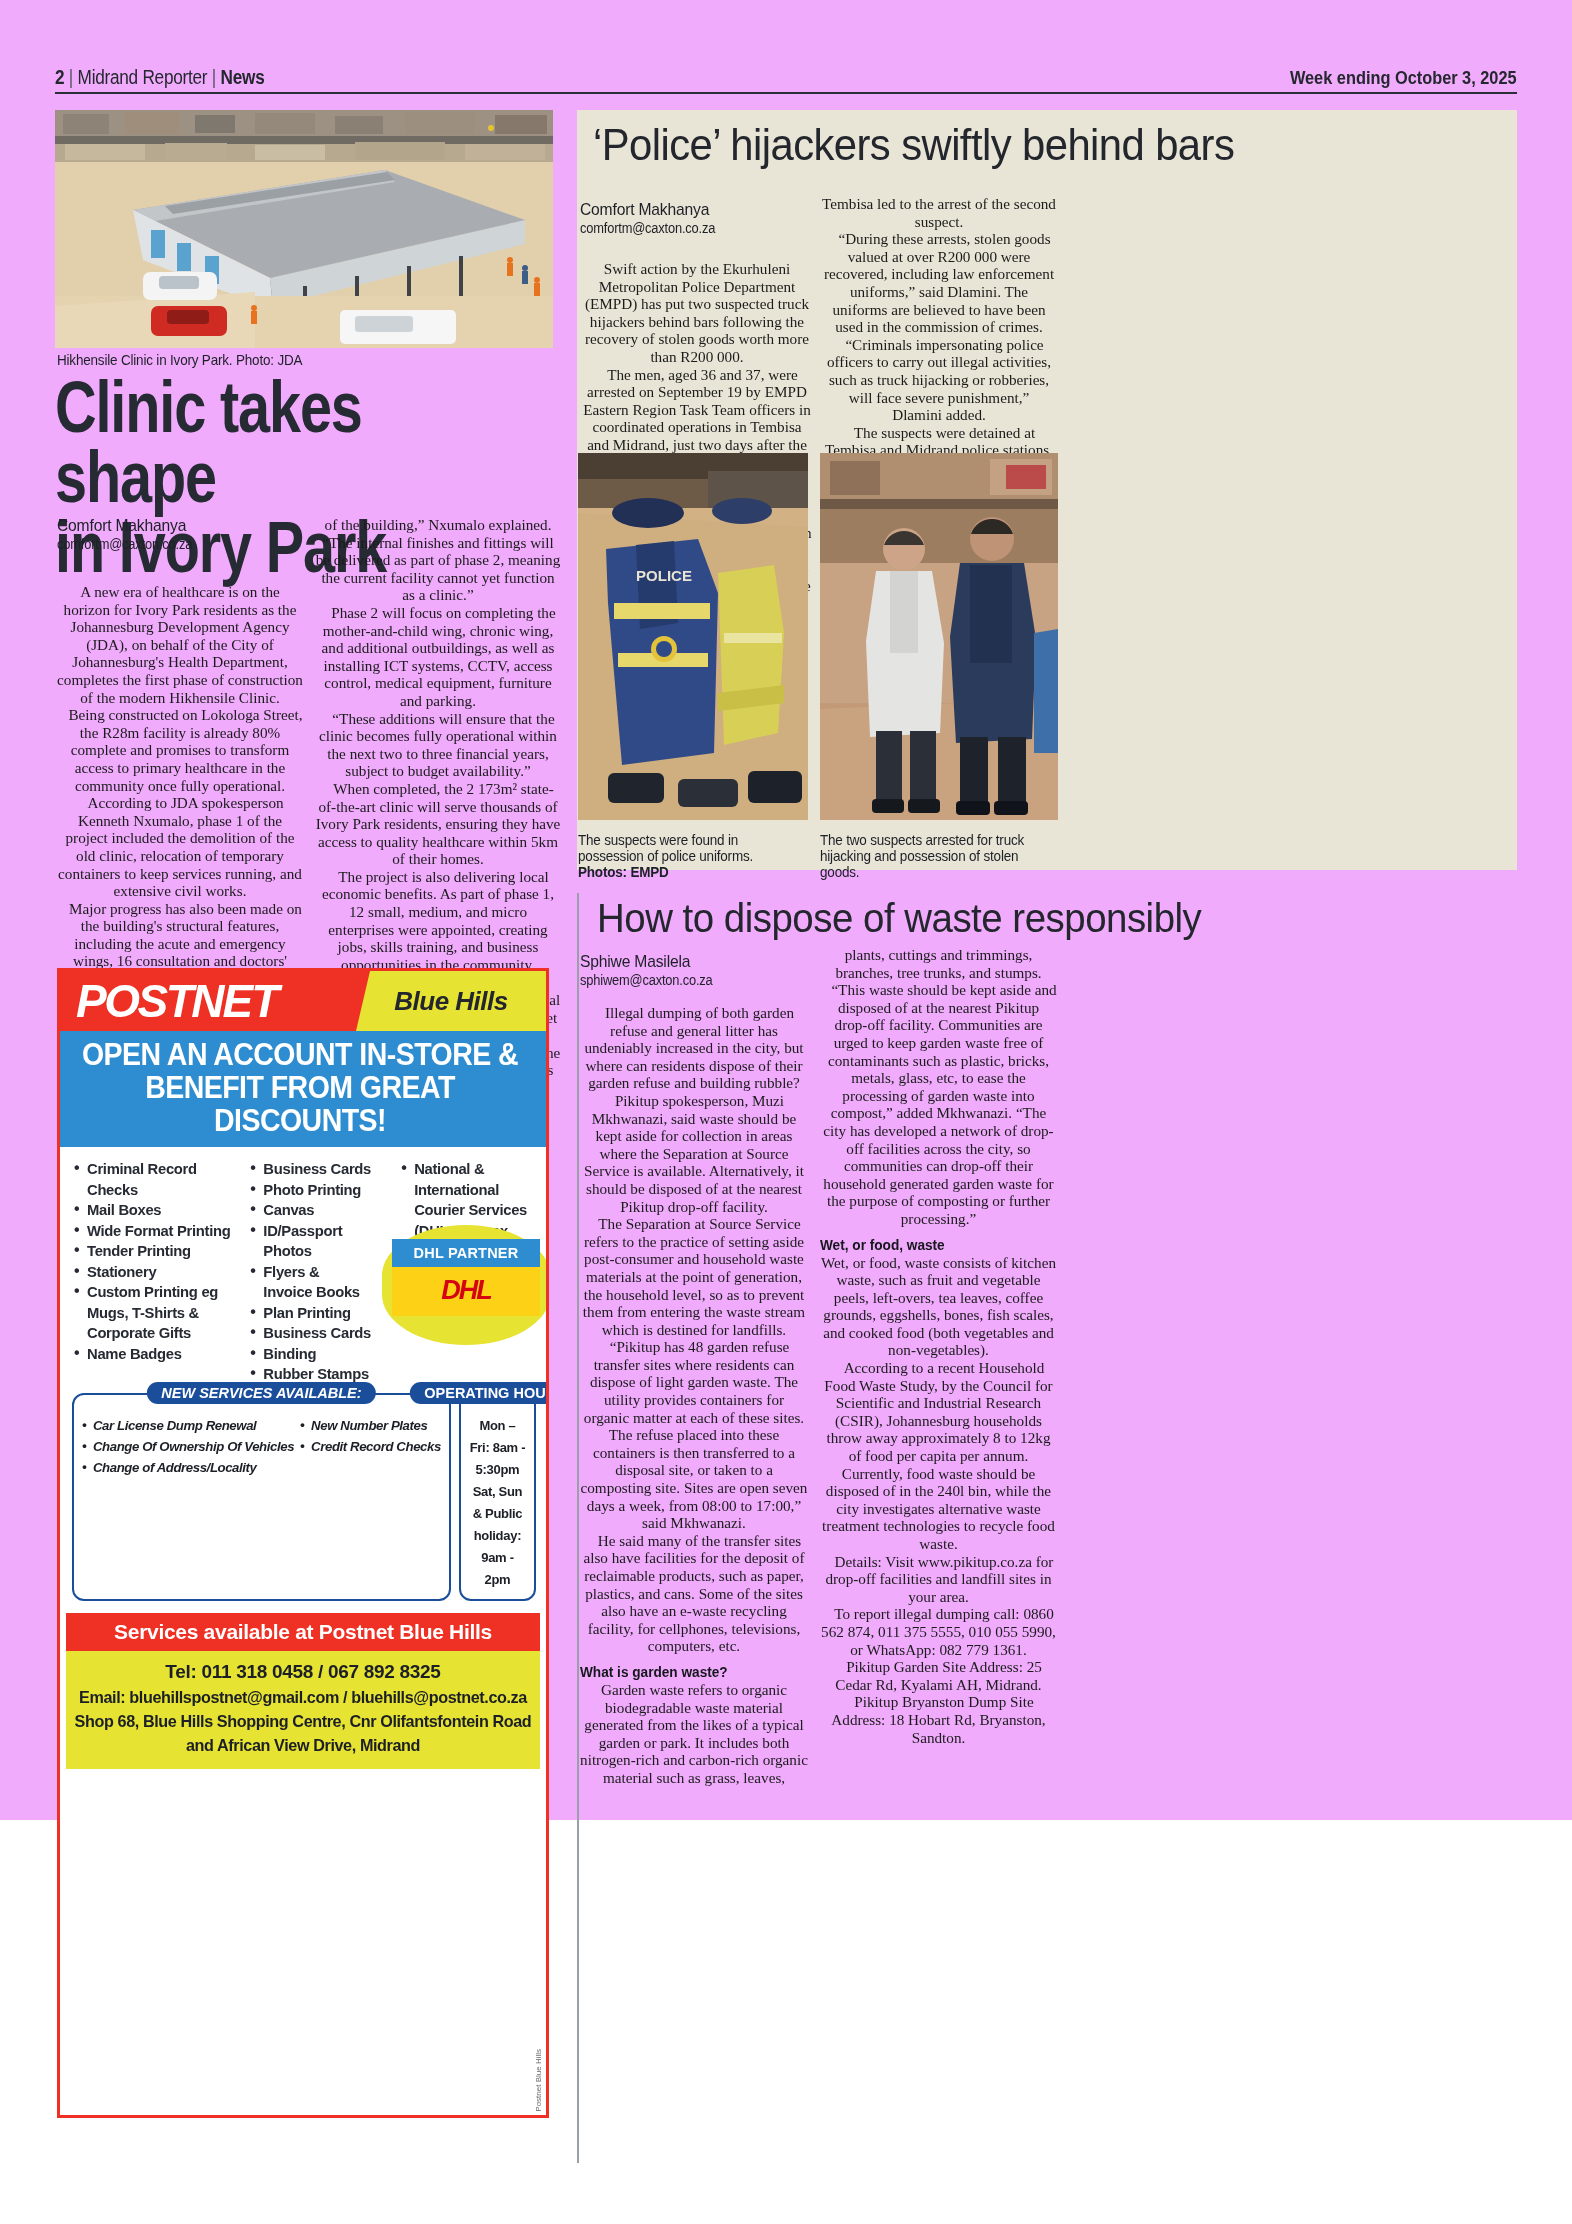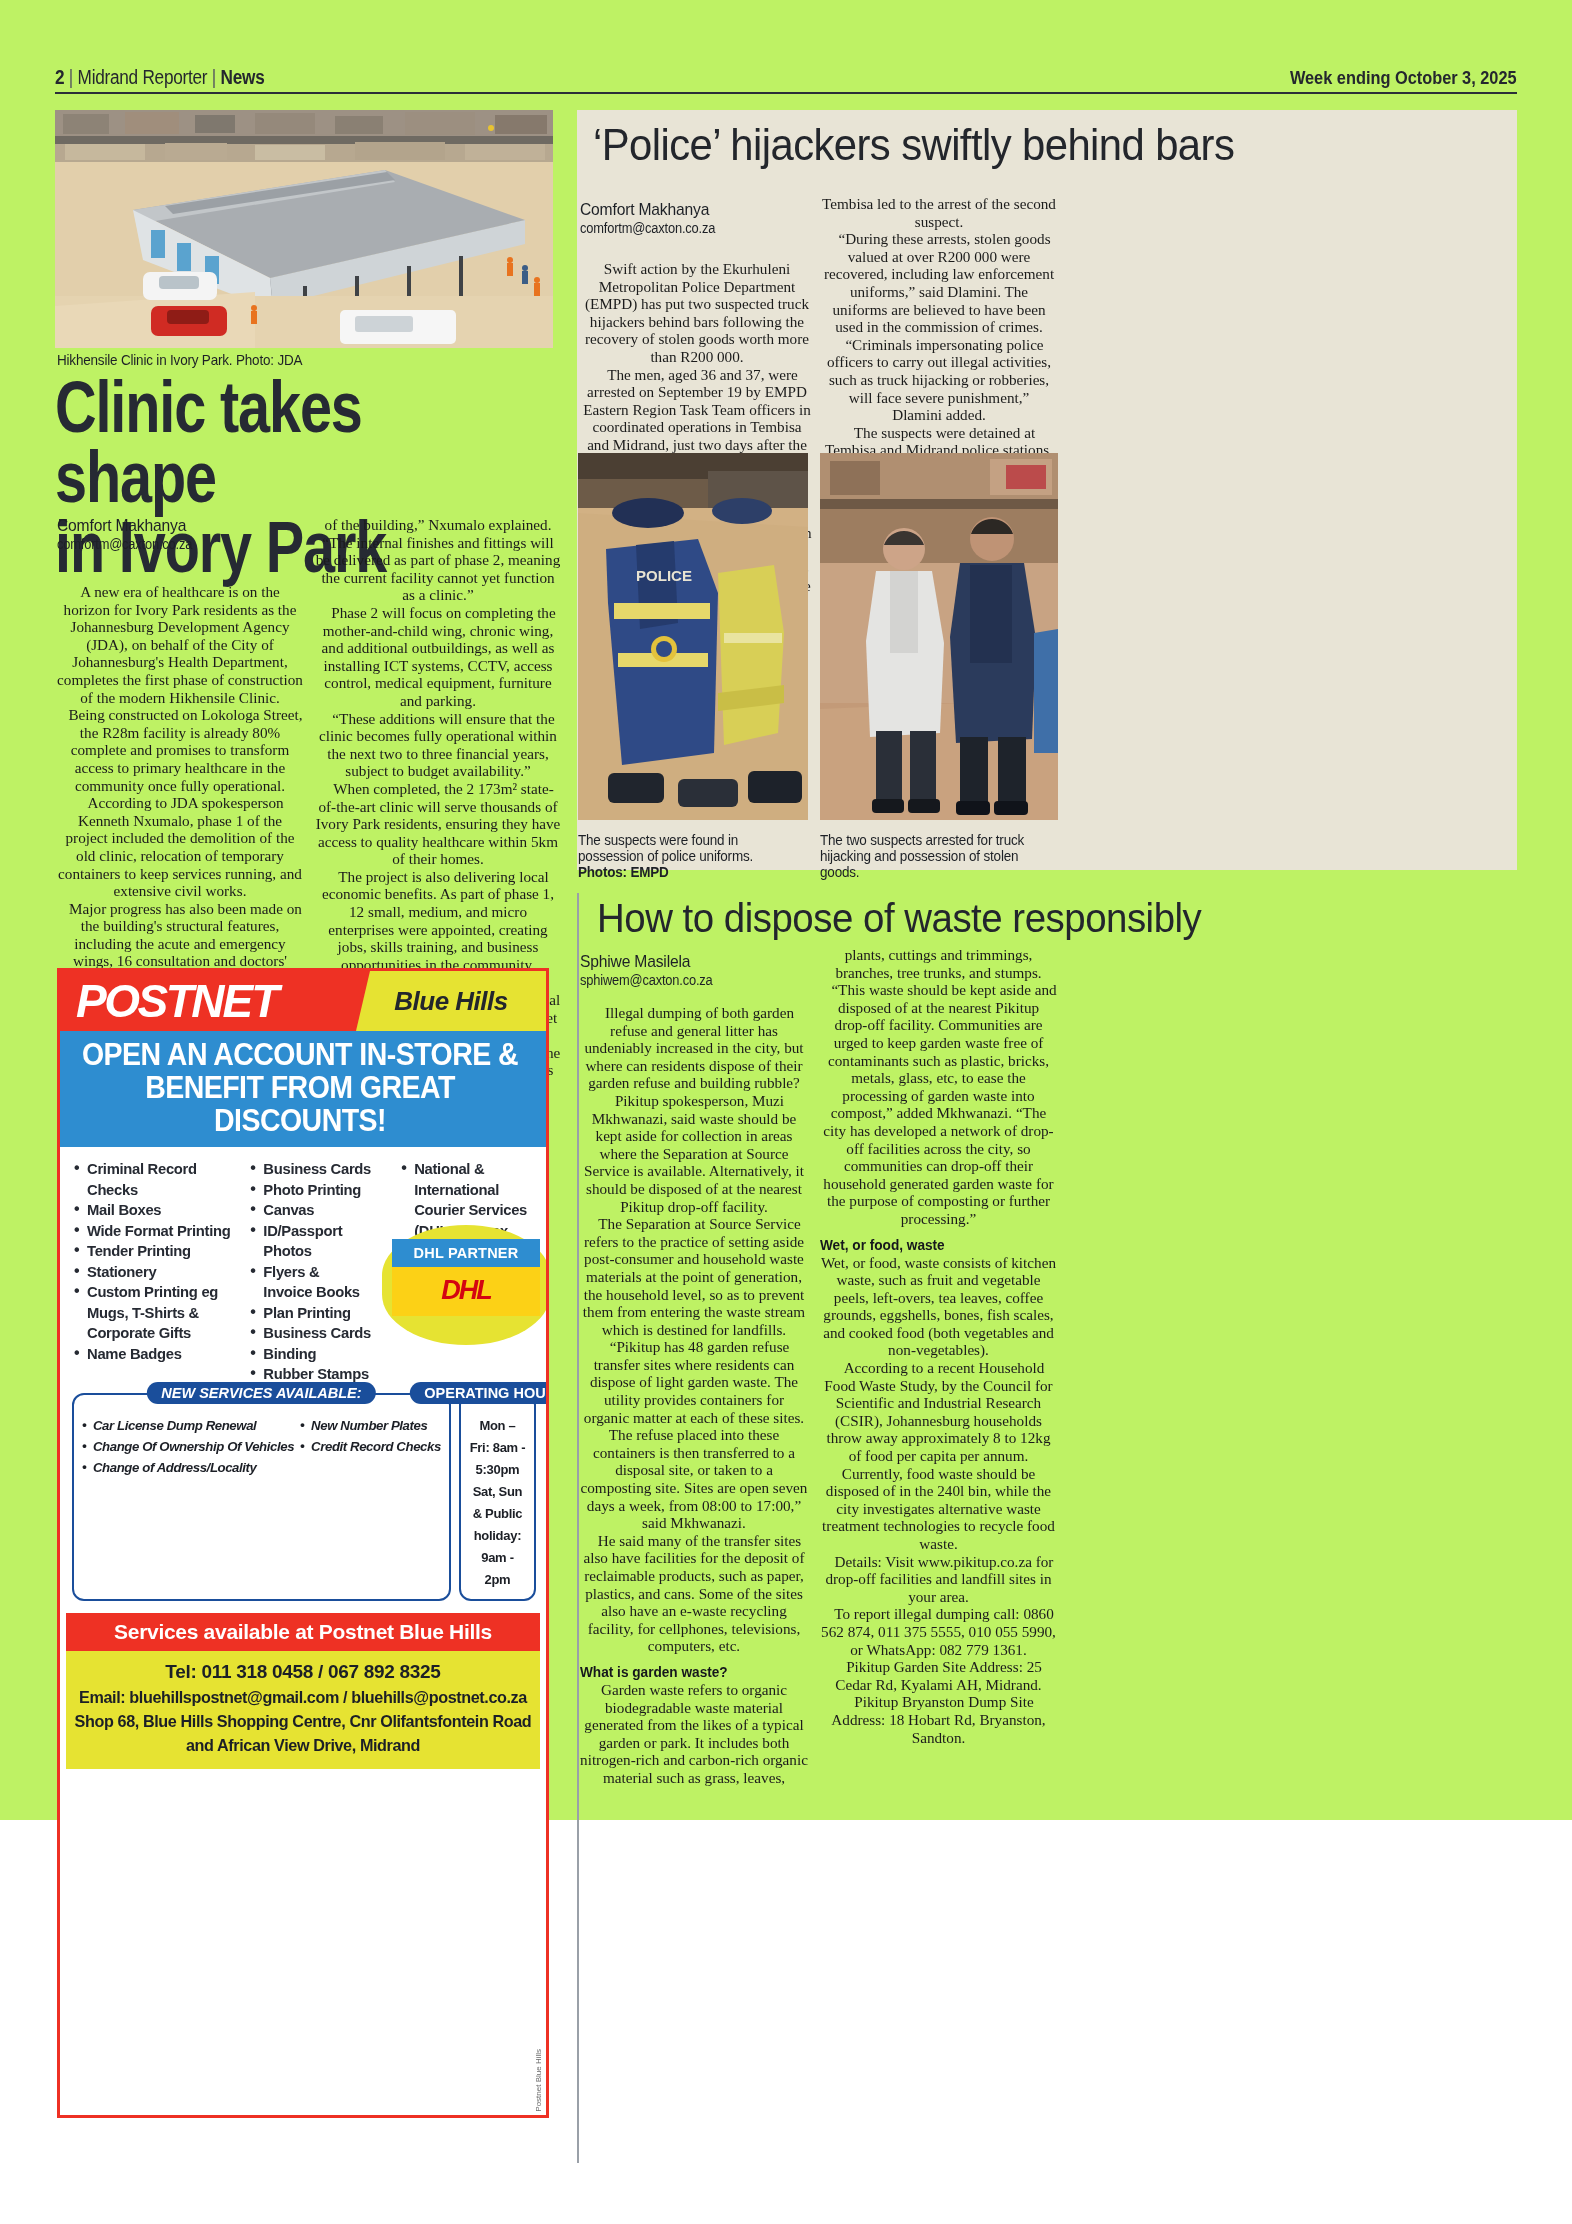--- a/index.html
+++ b/index.html
@@ -2,21 +2,21 @@
 <html><head>
 <meta charset="utf-8">
 <style>
   * { box-sizing: border-box; margin: 0; padding: 0; }
   html, body {
     width: 1572px; height: 2224px;
     background: #ffffff;
     font-family: "Liberation Serif", serif;
     overflow: hidden;
   }
-  .page { position: relative; width: 1572px; height: 1820px; background:#bef264; }
+  .page { position: relative; width: 1572px; height: 1820px; background:#f0abfc; }
 
   
   .masthead {
     position: absolute; left: 55px; top: 60px; width: 1462px; height: 34px;
     border-bottom: 2px solid #2b2f38;
     display: flex; align-items: flex-end; justify-content: space-between;
   }
   .mast-left {
     font-family: "Liberation Sans", sans-serif;
     font-size: 20px; color: #24272e; letter-spacing:-0.3px;

